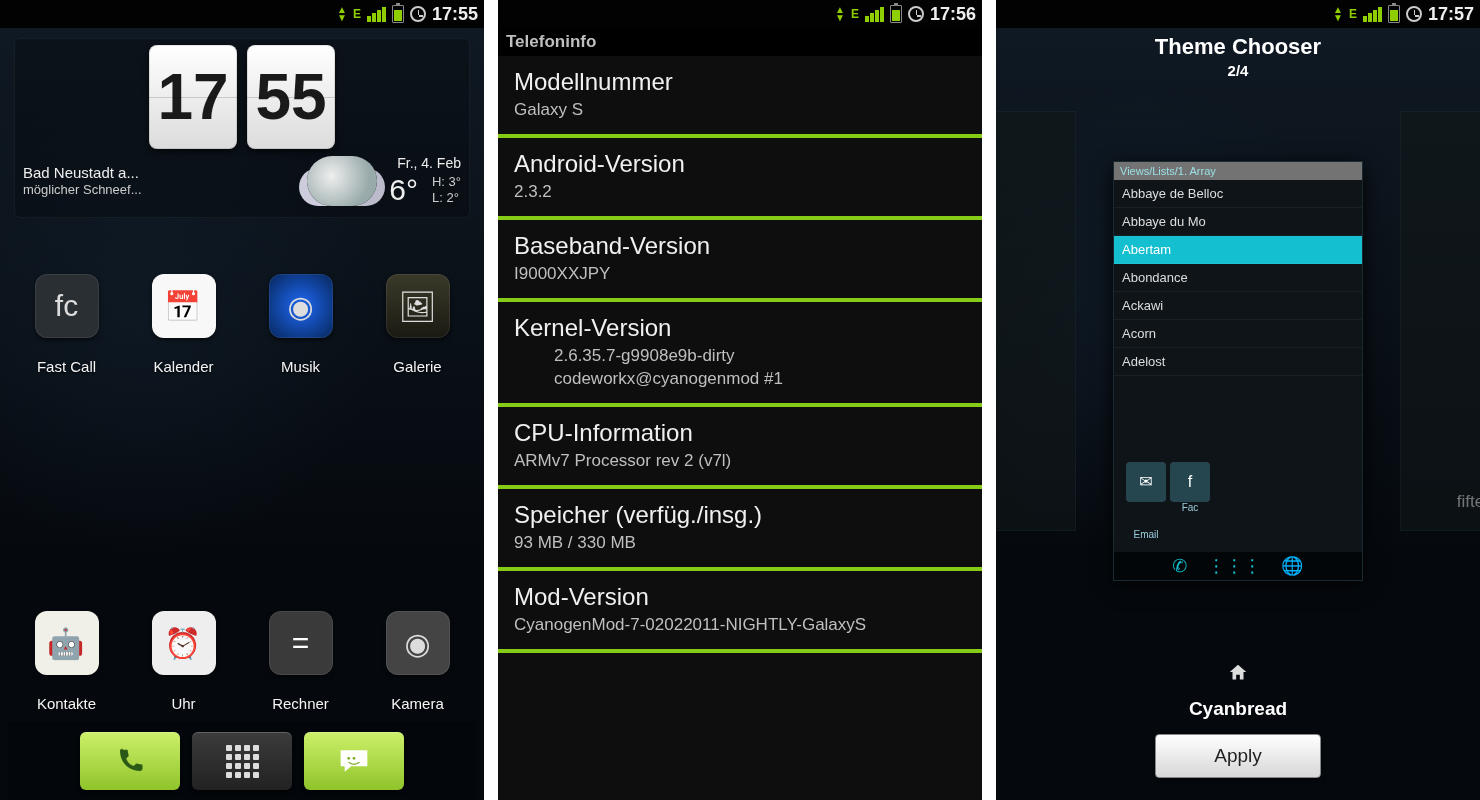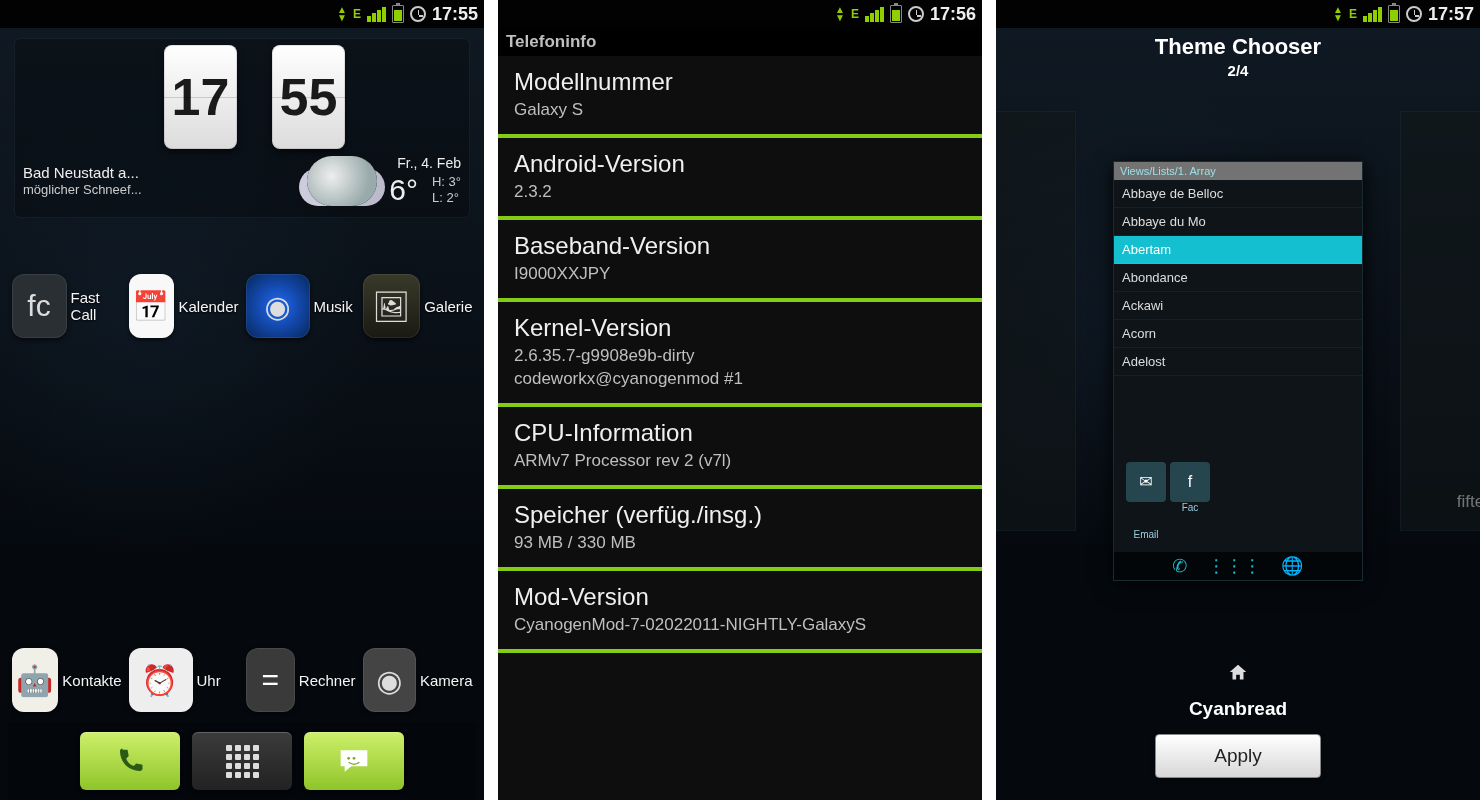--- a/index.html
+++ b/index.html
@@ -55,44 +55,43 @@
   .e{color:#8fce00;font-weight:bold;font-size:12px}
 
   
   .home-body{flex:1;display:flex;flex-direction:column;padding:6px 8px 0;}
   .clockwidget{
     background:rgba(0,0,0,.25); border-radius:6px; padding:6px 8px 10px; margin:4px 6px 6px;
     border:1px solid rgba(255,255,255,.05);
   }
   .flip{display:flex;justify-content:center;gap:10px;margin-bottom:6px}
   .card{
-    width:73px;height:104px;background:linear-gradient(#fff,#dcdcdc);
-    border-radius:8px;color:#1a1a1a;font-size:52px;font-weight:bold;
+    width:88px;height:104px;background:linear-gradient(#fff,#dcdcdc);
+    border-radius:8px;color:#1a1a1a;font-size:64px;font-weight:bold;
     display:flex;align-items:center;justify-content:center;position:relative;
     box-shadow:0 3px 6px rgba(0,0,0,.6), inset 0 0 0 1px rgba(0,0,0,.1);
-    margin-left:25px;
   }
   .card::after{content:"";position:absolute;left:0;right:0;top:50%;height:1px;background:rgba(0,0,0,.15)}
   .weatherrow{display:flex;align-items:center;color:#eee;font-size:15px}
   .wloc{flex:1;line-height:1.25}
   .wtemp{font-size:30px;margin:0 8px}
   .whl{font-size:13px;line-height:1.2;color:#ccc}
   .wdate{font-size:14px;margin-bottom:2px;text-align:right}
   .cloud{
     width:70px;height:50px;margin:0 4px;position:relative;
   }
   .cloud::before{
     content:"";position:absolute;inset:0;border-radius:30px;
     background:radial-gradient(circle at 35% 40%,#eee,#9aa 70%);
     box-shadow:-14px 6px 0 -6px #ccd, 14px 6px 0 -6px #bbc;
   }
 
   .iconrow{display:flex;justify-content:space-around;margin-top:auto;padding:2px 0 6px}
   .iconrow.r1{margin-top:48px}
-  .app{display:flex;flex-direction:row;align-items:center;width:110px;gap:4px}
+  .app{display:flex;flex-direction:column;align-items:center;width:110px;gap:20px}
   .app .ic{
     width:64px;height:64px;border-radius:12px;background:#2a2f33;
     display:flex;align-items:center;justify-content:center;font-size:30px;color:#ddd;
     box-shadow:0 2px 4px rgba(0,0,0,.6), inset 0 0 0 1px rgba(255,255,255,.08);
   }
   .app .lbl{font-size:15px;color:#f5f5f5;text-shadow:0 1px 2px #000}
 
   .ic.cal{background:#f8f8f8;color:#1d5bbf}
   .ic.music{background:radial-gradient(circle,#1a5bd6 20%,#062659)}
   .ic.gal{background:linear-gradient(#3a3a2a,#1a1a12);}
@@ -299,21 +298,21 @@
       <div class="srow">
         <div class="k">Android-Version</div>
         <div class="v" style="white-space: pre-line;">2.3.2</div>
       </div>
       <div class="srow">
         <div class="k">Baseband-Version</div>
         <div class="v" style="white-space: pre-line;">I9000XXJPY</div>
       </div>
       <div class="srow">
         <div class="k">Kernel-Version</div>
-        <div class="v" style="white-space: pre-line;">2.6.35.7-g9908e9b-dirty
+        <div class="v" style="white-space: pre-line; margin-left: 40px;">2.6.35.7-g9908e9b-dirty
 codeworkx@cyanogenmod #1</div>
       </div>
       <div class="srow">
         <div class="k">CPU-Information</div>
         <div class="v" style="white-space: pre-line;"> ARMv7 Processor rev 2 (v7l)</div>
       </div>
       <div class="srow">
         <div class="k">Speicher (verfüg./insg.)</div>
         <div class="v" style="white-space: pre-line;">93 MB / 330 MB</div>
       </div>

